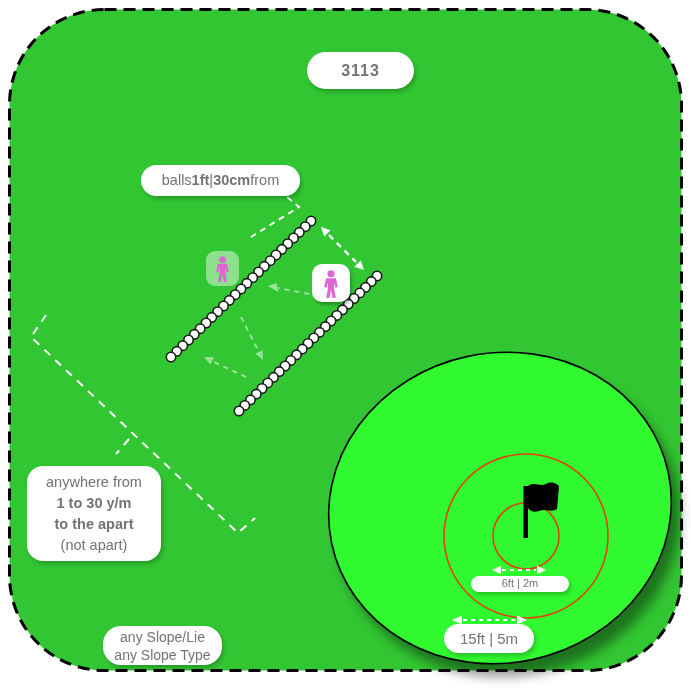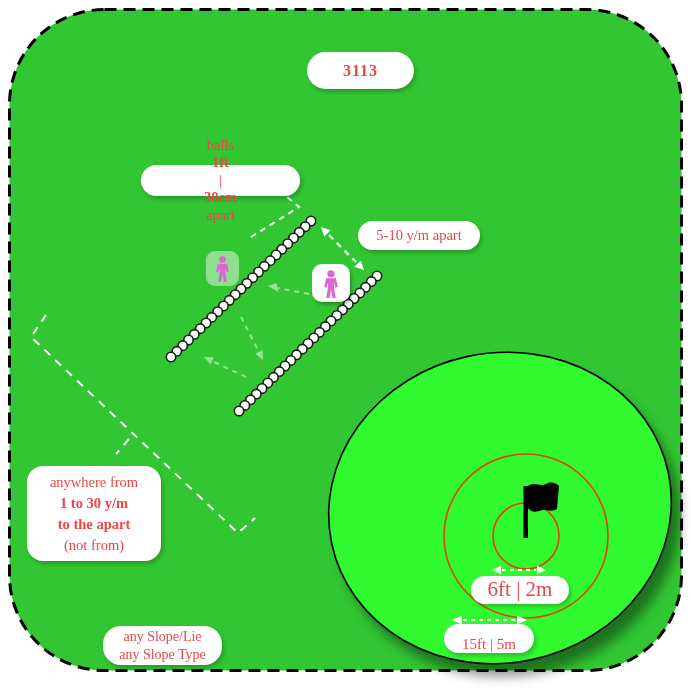--- a/index.html
+++ b/index.html
@@ -1,33 +1,33 @@
 <!DOCTYPE html>
 <html><head>
 <meta charset="utf-8">
 <style>
   html,body{margin:0;padding:0;background:#fff;}
   .stage{
     position:relative;width:691px;height:691px;background:#ffffff;
-    font-family:Liberation Serif, serif;overflow:hidden;color:#ef4444;
+    font-family:Liberation Sans, sans-serif;overflow:hidden;color:#737373;
   }
   .stage svg{position:absolute;left:0;top:0;}
   .pill{
     position:absolute;background:#ffffff;border-radius:20px;
     box-shadow:2px 3px 4px rgba(0,0,0,0.22);
     display:flex;flex-direction:column;align-items:center;justify-content:center;
     text-align:center;box-sizing:border-box;line-height:1.2;white-space:nowrap;
   }
   .pill .row{display:block;}
   #tag-3113{left:307px;top:52px;width:107px;height:37px;font-size:16px;font-weight:bold;letter-spacing:1px;}
-  #lbl-balls{left:141px;top:165px;width:159px;height:31px;font-size:14.5px;flex-direction:column;}
+  #lbl-balls{left:141px;top:165px;width:159px;height:31px;font-size:14.5px;flex-direction:row;}
   #lbl-spacing{left:358px;top:221px;width:122px;height:29px;font-size:14.5px;}
   #lbl-distance{left:27px;top:466px;width:134px;height:95px;font-size:14.5px;line-height:21px;border-radius:16px;}
-  #lbl-inner{left:471px;top:576px;width:98px;height:28px;font-size:21px;}
-  #lbl-outer{left:444px;top:624px;width:90px;height:29px;font-size:15px;justify-content:flex-end;}
+  #lbl-inner{left:471px;top:576px;width:98px;height:16px;font-size:11px;}
+  #lbl-outer{left:444px;top:624px;width:90px;height:29px;font-size:15px;}
   #lbl-conditions{left:103px;top:626px;width:119px;height:39px;font-size:14px;line-height:18px;border-radius:18px;text-align:center;}
   b{font-weight:bold;}
 </style>
 </head>
 <body>
 
 <div class="stage">
 
   <svg width="691" height="691" viewBox="0 0 691 691">
     <defs>
@@ -157,32 +157,29 @@
 
   <div class="pill" id="tag-3113">
     <span>3113</span>
   </div>
 
   <div class="pill" id="lbl-balls">
     <span>balls </span>
       <b>1ft</b>
       <span> | </span>
       <b>30cm</b>
-      <span> apart</span>
+      <span> from</span>
   </div>
 
-  <div class="pill" id="lbl-spacing">
-    <span>5-10 y/m apart</span>
-  </div>
 
   <div class="pill" id="lbl-distance">
     <span class="row">anywhere from</span>
     <b class="row">1 to 30 y/m</b>
     <b class="row">to the apart</b>
-    <span class="row">(not from)</span>
+    <span class="row">(not apart)</span>
   </div>
 
   <div class="pill" id="lbl-inner">
     <span>6ft | 2m</span>
   </div>
 
   <div class="pill" id="lbl-outer">
     <span>15ft | 5m</span>
   </div>
 

